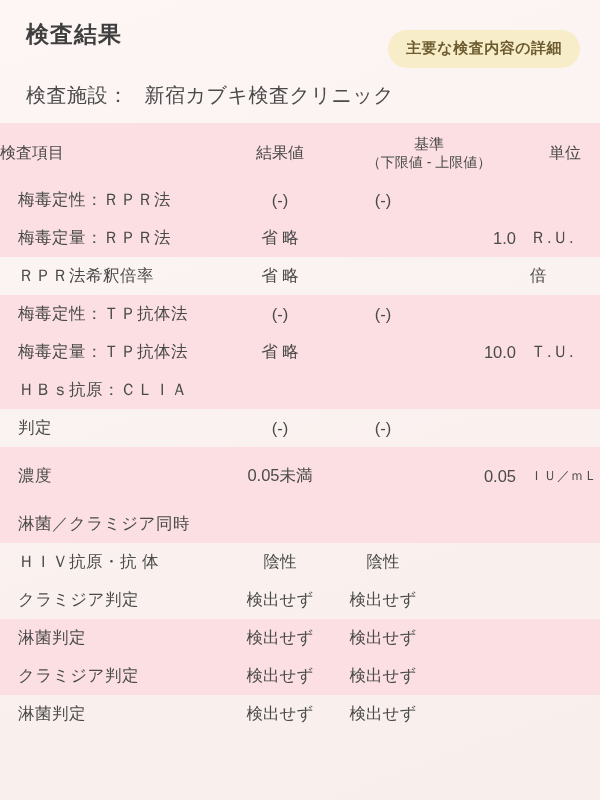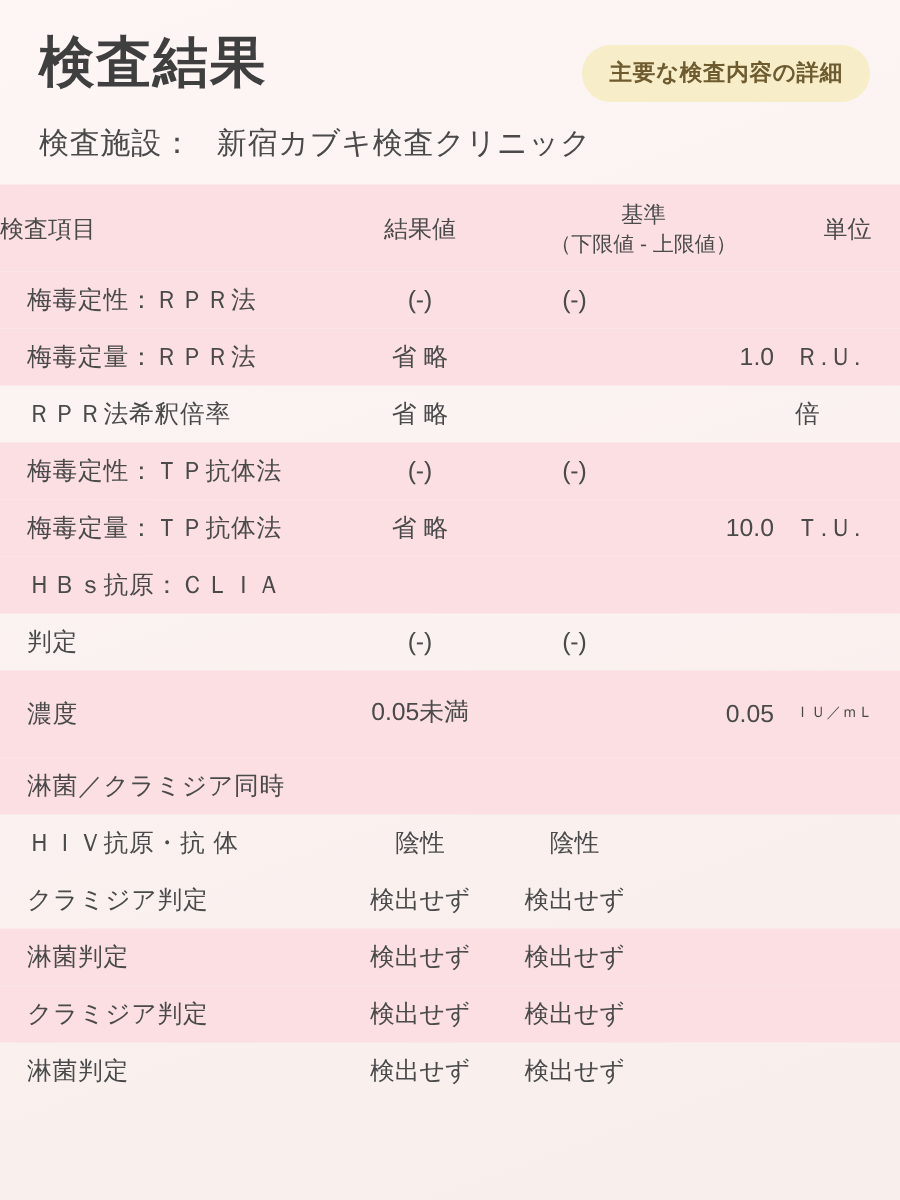--- a/index.html
+++ b/index.html
@@ -25,21 +25,21 @@
 
   
   .header-row {
     position: relative;
     padding: 22px 20px 0 26px;
     display: flex;
     align-items: flex-start;
     justify-content: space-between;
   }
   .page-title {
-    font-size: 37px;
+    font-size: 23px;
     font-weight: bold;
     color: #3f3f3f;
     letter-spacing: 1px;
     line-height: 1.1;
     margin: 0;
     white-space: nowrap;
   }
   .detail-pill {
     margin-top: 8px;
     background: #f7eec9;
@@ -140,21 +140,21 @@
   .row.plain td { background: transparent; }
 
   .row.tall td { height: 58px; }
   .wrap-2 {
     line-height: 1.2;
     display: block;
   }
   .unit-2 {
     line-height: 1.15;
     display: block;
-    font-size: 10px;
+    font-size: 13px;
   }
 </style>
 </head>
 <body>
 
 <div class="page">
 
   <div class="header-row">
     <h1 class="page-title">検査結果</h1>
     <div class="detail-pill">主要な検査内容の詳細</div>

